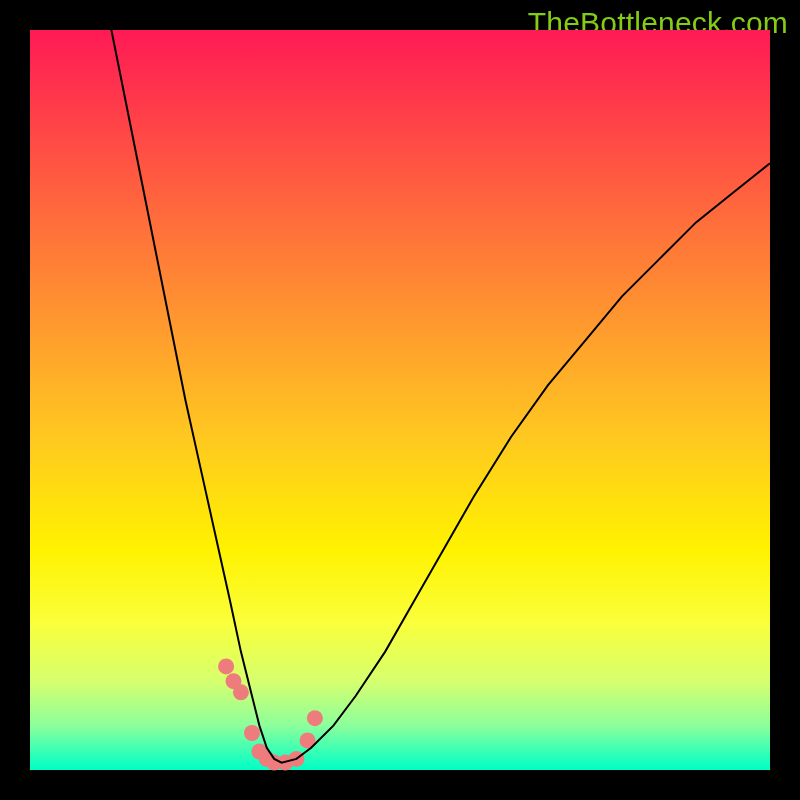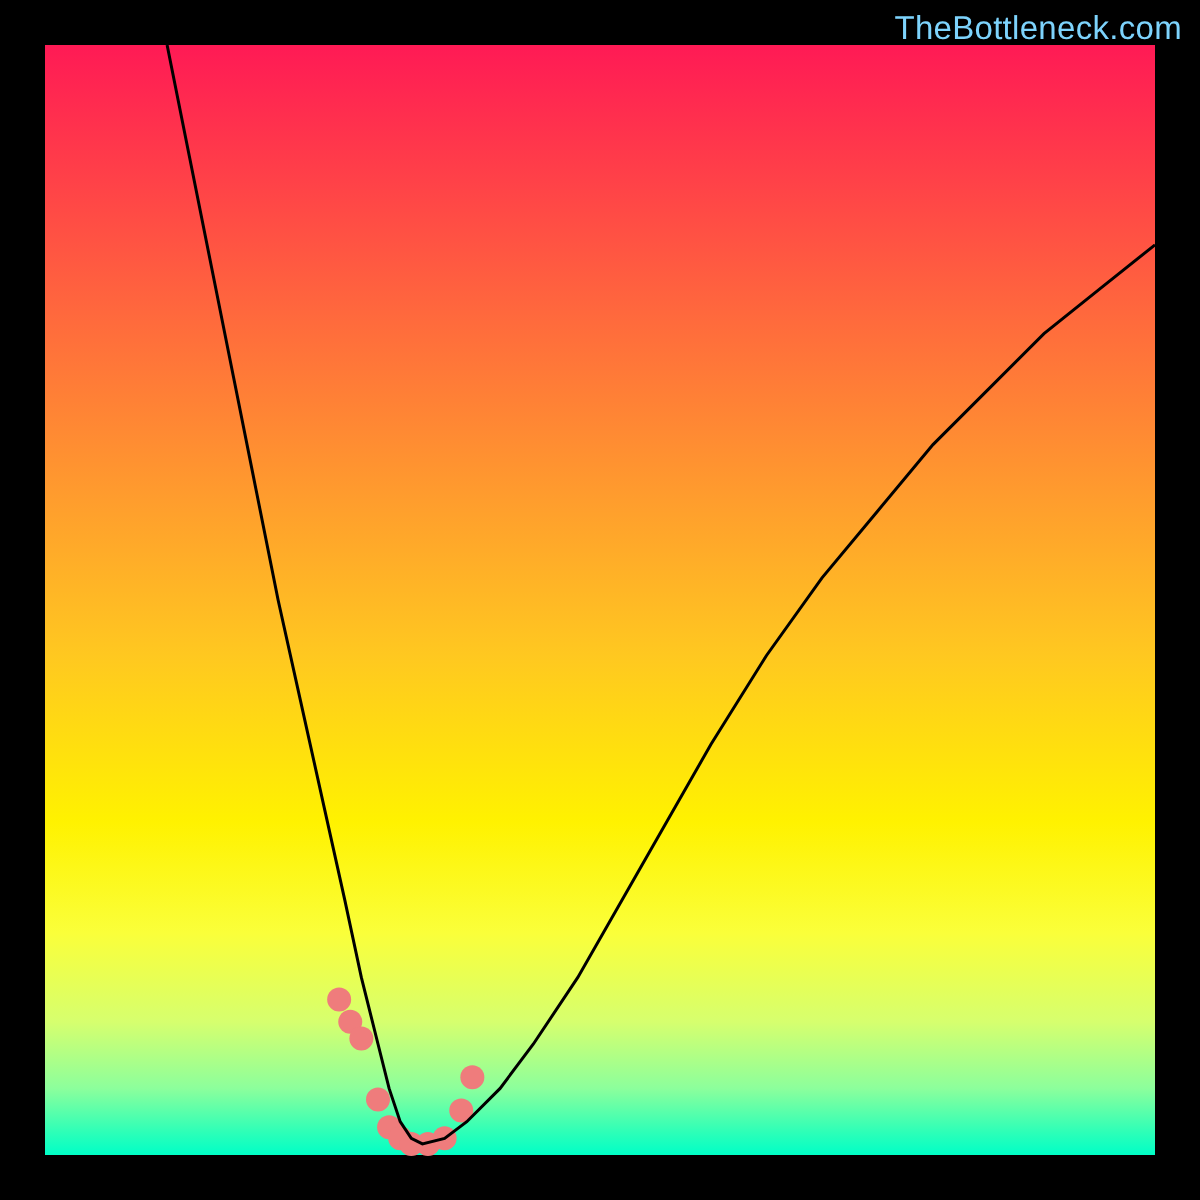--- a/index.html
+++ b/index.html
@@ -34,22 +34,22 @@
       #faff3a 80%,
       #d6ff6e 88%,
       #8cff9c 94%,
       #2cffb8 98%,
       #00ffc7 100%);
   }
   .watermark {
     position: absolute;
     top: 6px;
     right: 12px;
-    color: #7dd3fc;
-    font-size: 22px;
+    color: #84cc16;
+    font-size: 30px;
     letter-spacing: 0.2px;
     font-weight: 500;
     user-select: none;
   }
   svg.curve {
     position: absolute;
     top: 0;
     left: 0;
     width: 740px;
     height: 740px;

